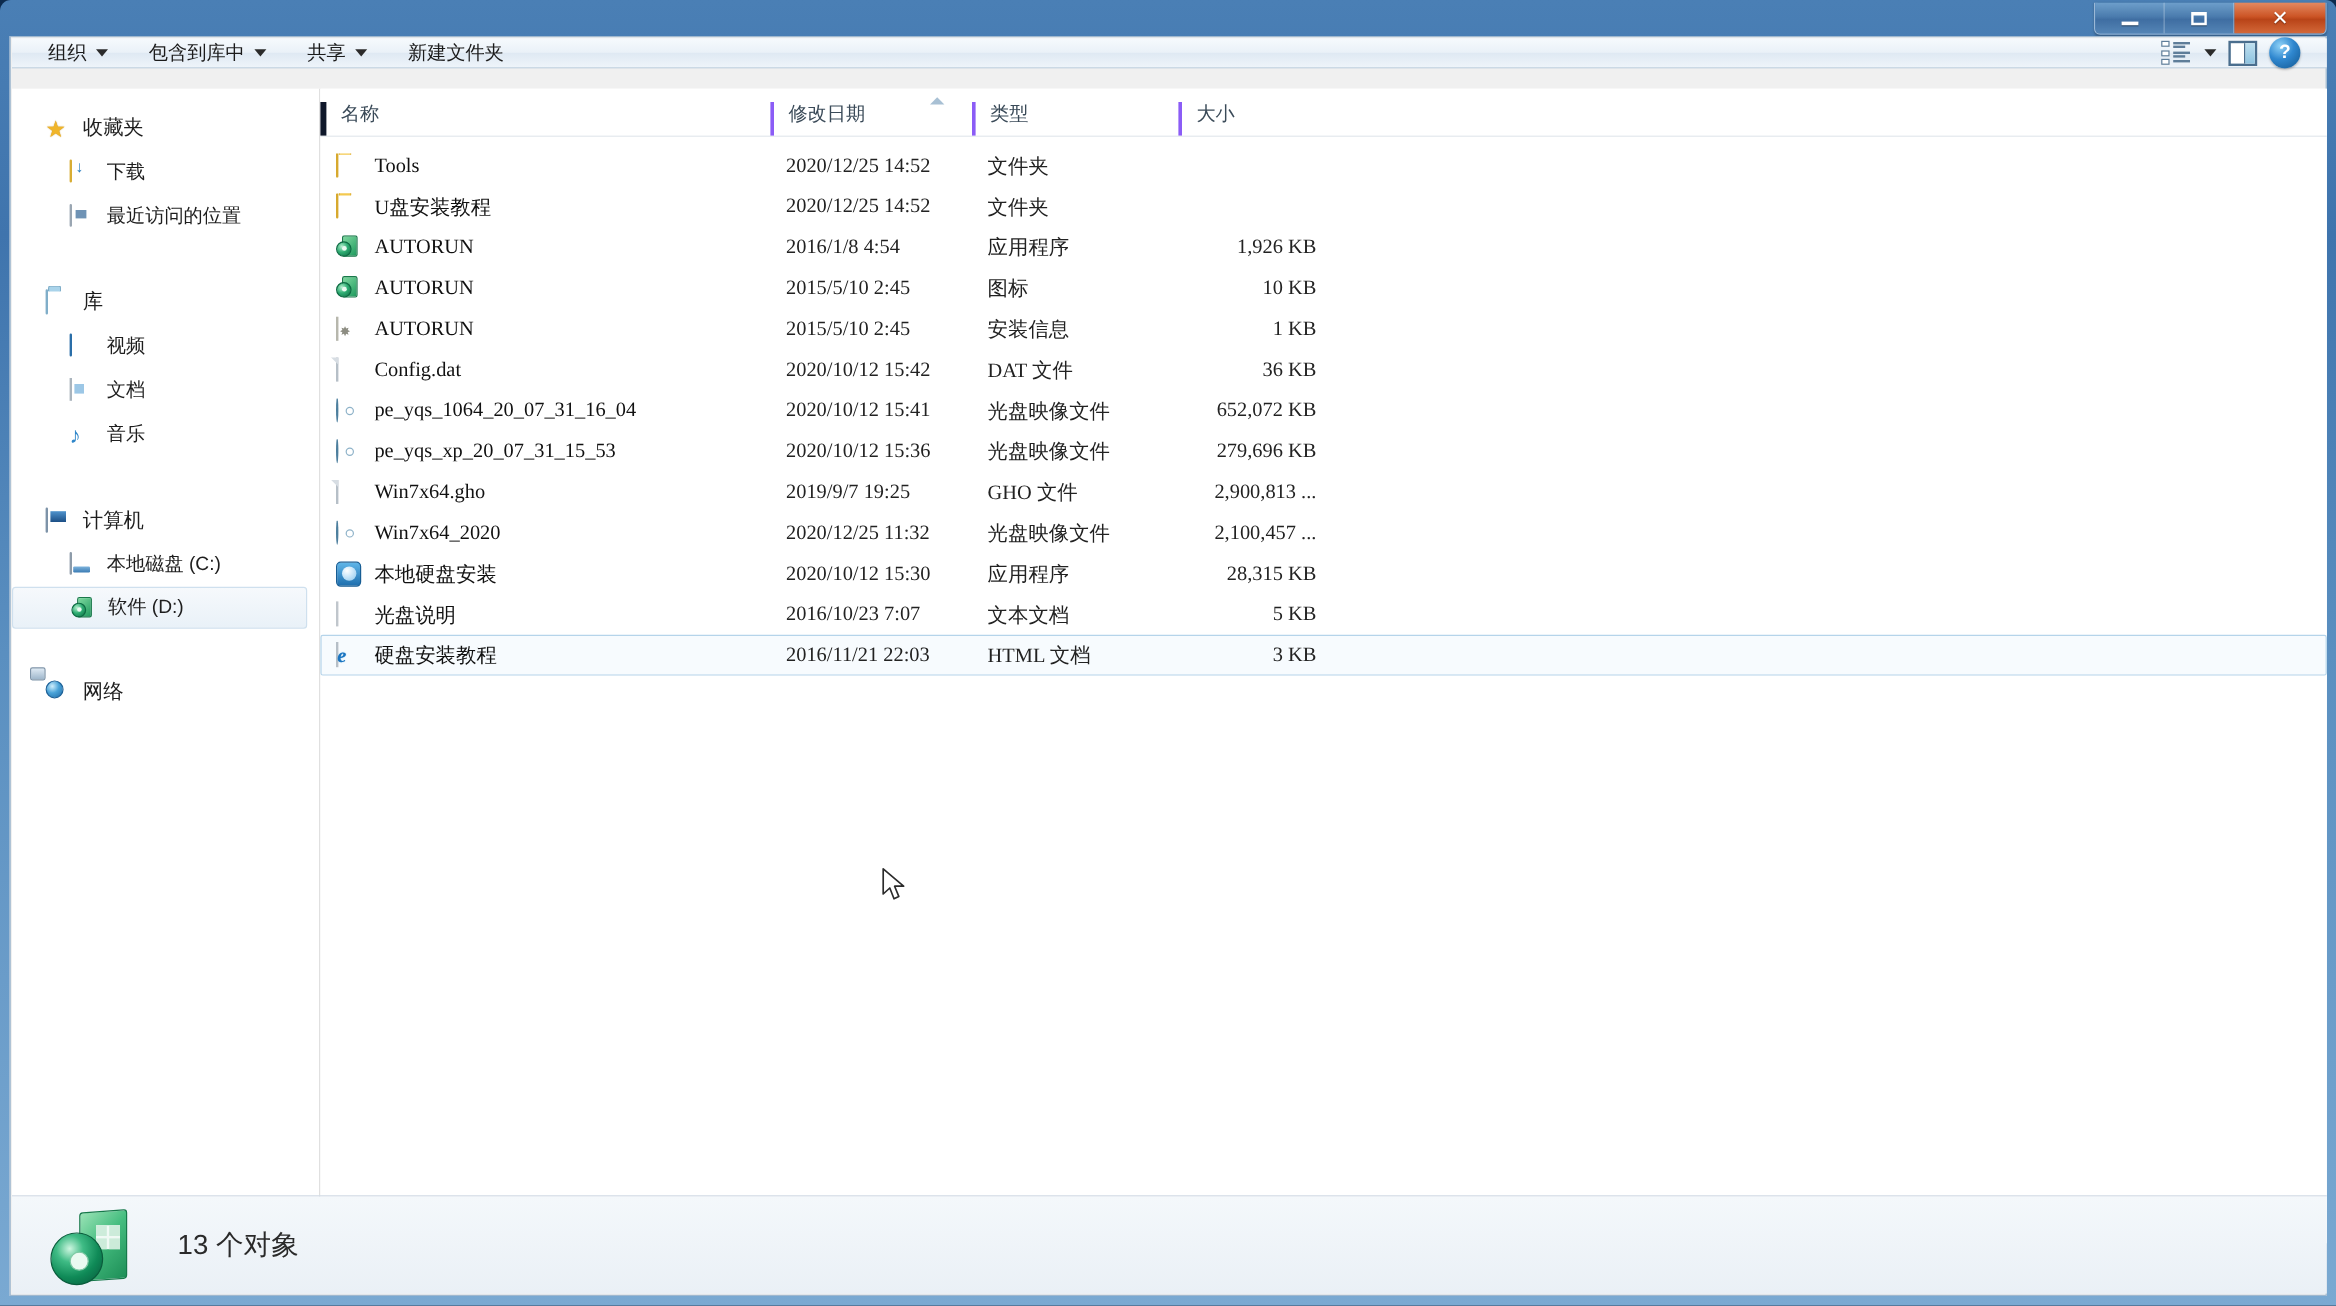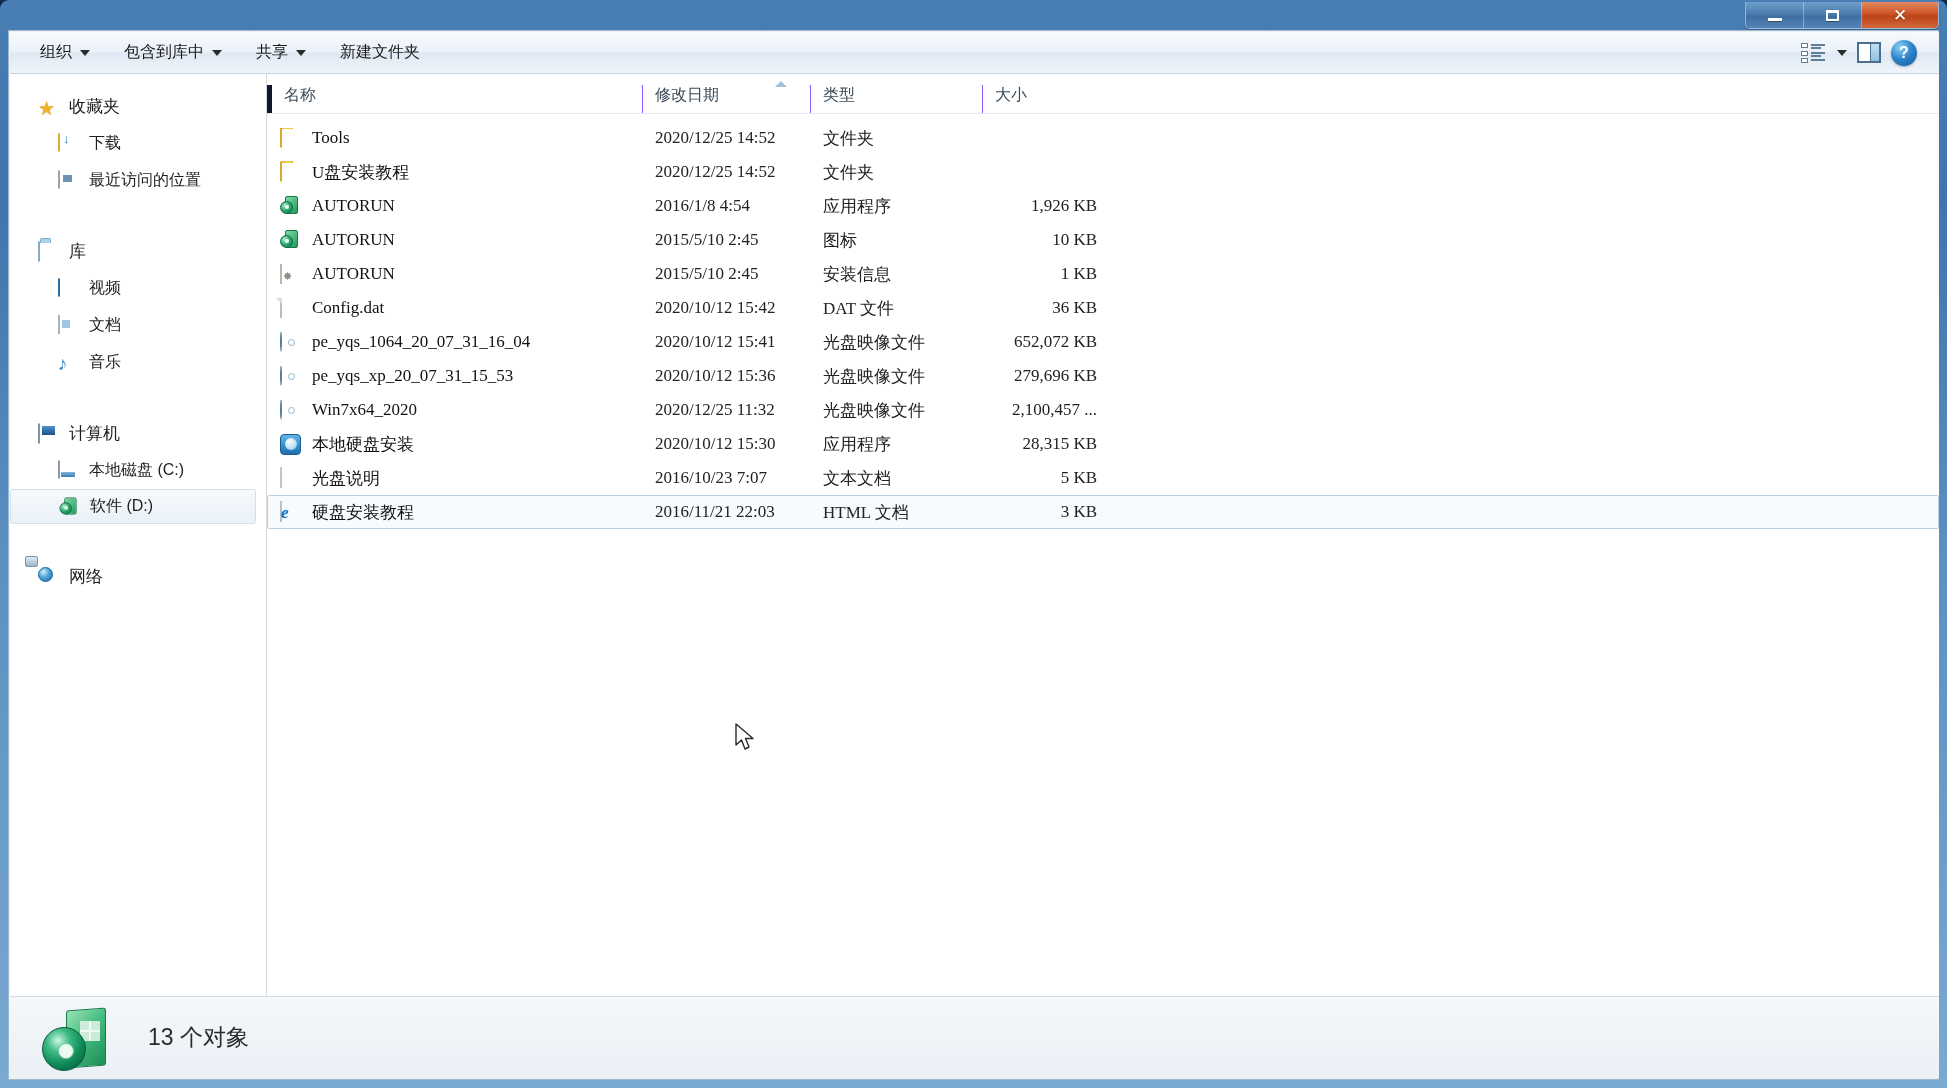--- a/index.html
+++ b/index.html
@@ -151,21 +151,21 @@
   }
   .searchbox .ph {
     flex: 1; font-size: 15px; color: #8a8a8a; font-style: italic;
     white-space: nowrap; overflow: hidden;
   }
   .search-ico { color: #2f6ea8; font-size: 17px; }
 
   
   .toolbar {
     position: absolute; left: 1px; top: 1px;
-    width: 1929px; height: 42px;
+    width: 1929px; height: 25px;
     background: linear-gradient(180deg,#f6fafd 0%, #eaf1f8 48%, #dfe9f3 52%, #eef4fa 100%);
     border-bottom: 1px solid #c3d3e2;
     display: flex; align-items: center;
   }
   .tbitem {
     display: flex; align-items: center; gap: 8px;
     height: 30px; padding: 0 12px; margin-left: 10px;
     font-size: 16px; color: #1b1b1b; border-radius: 3px;
     white-space: nowrap;
   }
@@ -240,21 +240,21 @@
     flex: 1; height: 962px; background: #fff; position: relative;
   }
   .colhead {
     display: flex; height: 40px; align-items: flex-end;
     border-bottom: 1px solid #e3e8ed;
     background: #fff;
     position: relative;
   }
   .col {
     font-size: 16px; color: #3a4a58; padding: 0 0 8px 12px;
-    border-left: 1px solid #8b5cf6;
+    border-left: 3px solid #8b5cf6;
     height: 28px; display: flex; align-items: center;
     white-space: nowrap;
   }
   .col:first-child { border-left: 5px solid #0f172a; }
   .c-name { width: 375px; }
   .c-date { width: 168px; }
   .c-type { width: 172px; }
   .c-size { width: 128px; }
   .sort-ind {
     position: absolute; left: 508px; top: 7px;
@@ -737,20 +737,29 @@
           <div class="row">
             <div class="cell-name">
               <span class="fico"><span class="ic-disc"></span></span>
               <span>pe_yqs_xp_20_07_31_15_53</span>
             </div>
             <div class="cell-date">2020/10/12 15:36</div>
             <div class="cell-type">光盘映像文件</div>
             <div class="cell-size">279,696 KB</div>
           </div>
 
+          <div class="row">
+            <div class="cell-name">
+              <span class="fico"><span class="ic-doc"></span></span>
+              <span>Win7x64.gho</span>
+            </div>
+            <div class="cell-date">2019/9/7 19:25</div>
+            <div class="cell-type">GHO 文件</div>
+            <div class="cell-size">2,900,813 ...</div>
+          </div>
 
           <div class="row">
             <div class="cell-name">
               <span class="fico"><span class="ic-disc"></span></span>
               <span>Win7x64_2020</span>
             </div>
             <div class="cell-date">2020/12/25 11:32</div>
             <div class="cell-type">光盘映像文件</div>
             <div class="cell-size">2,100,457 ...</div>
           </div>

